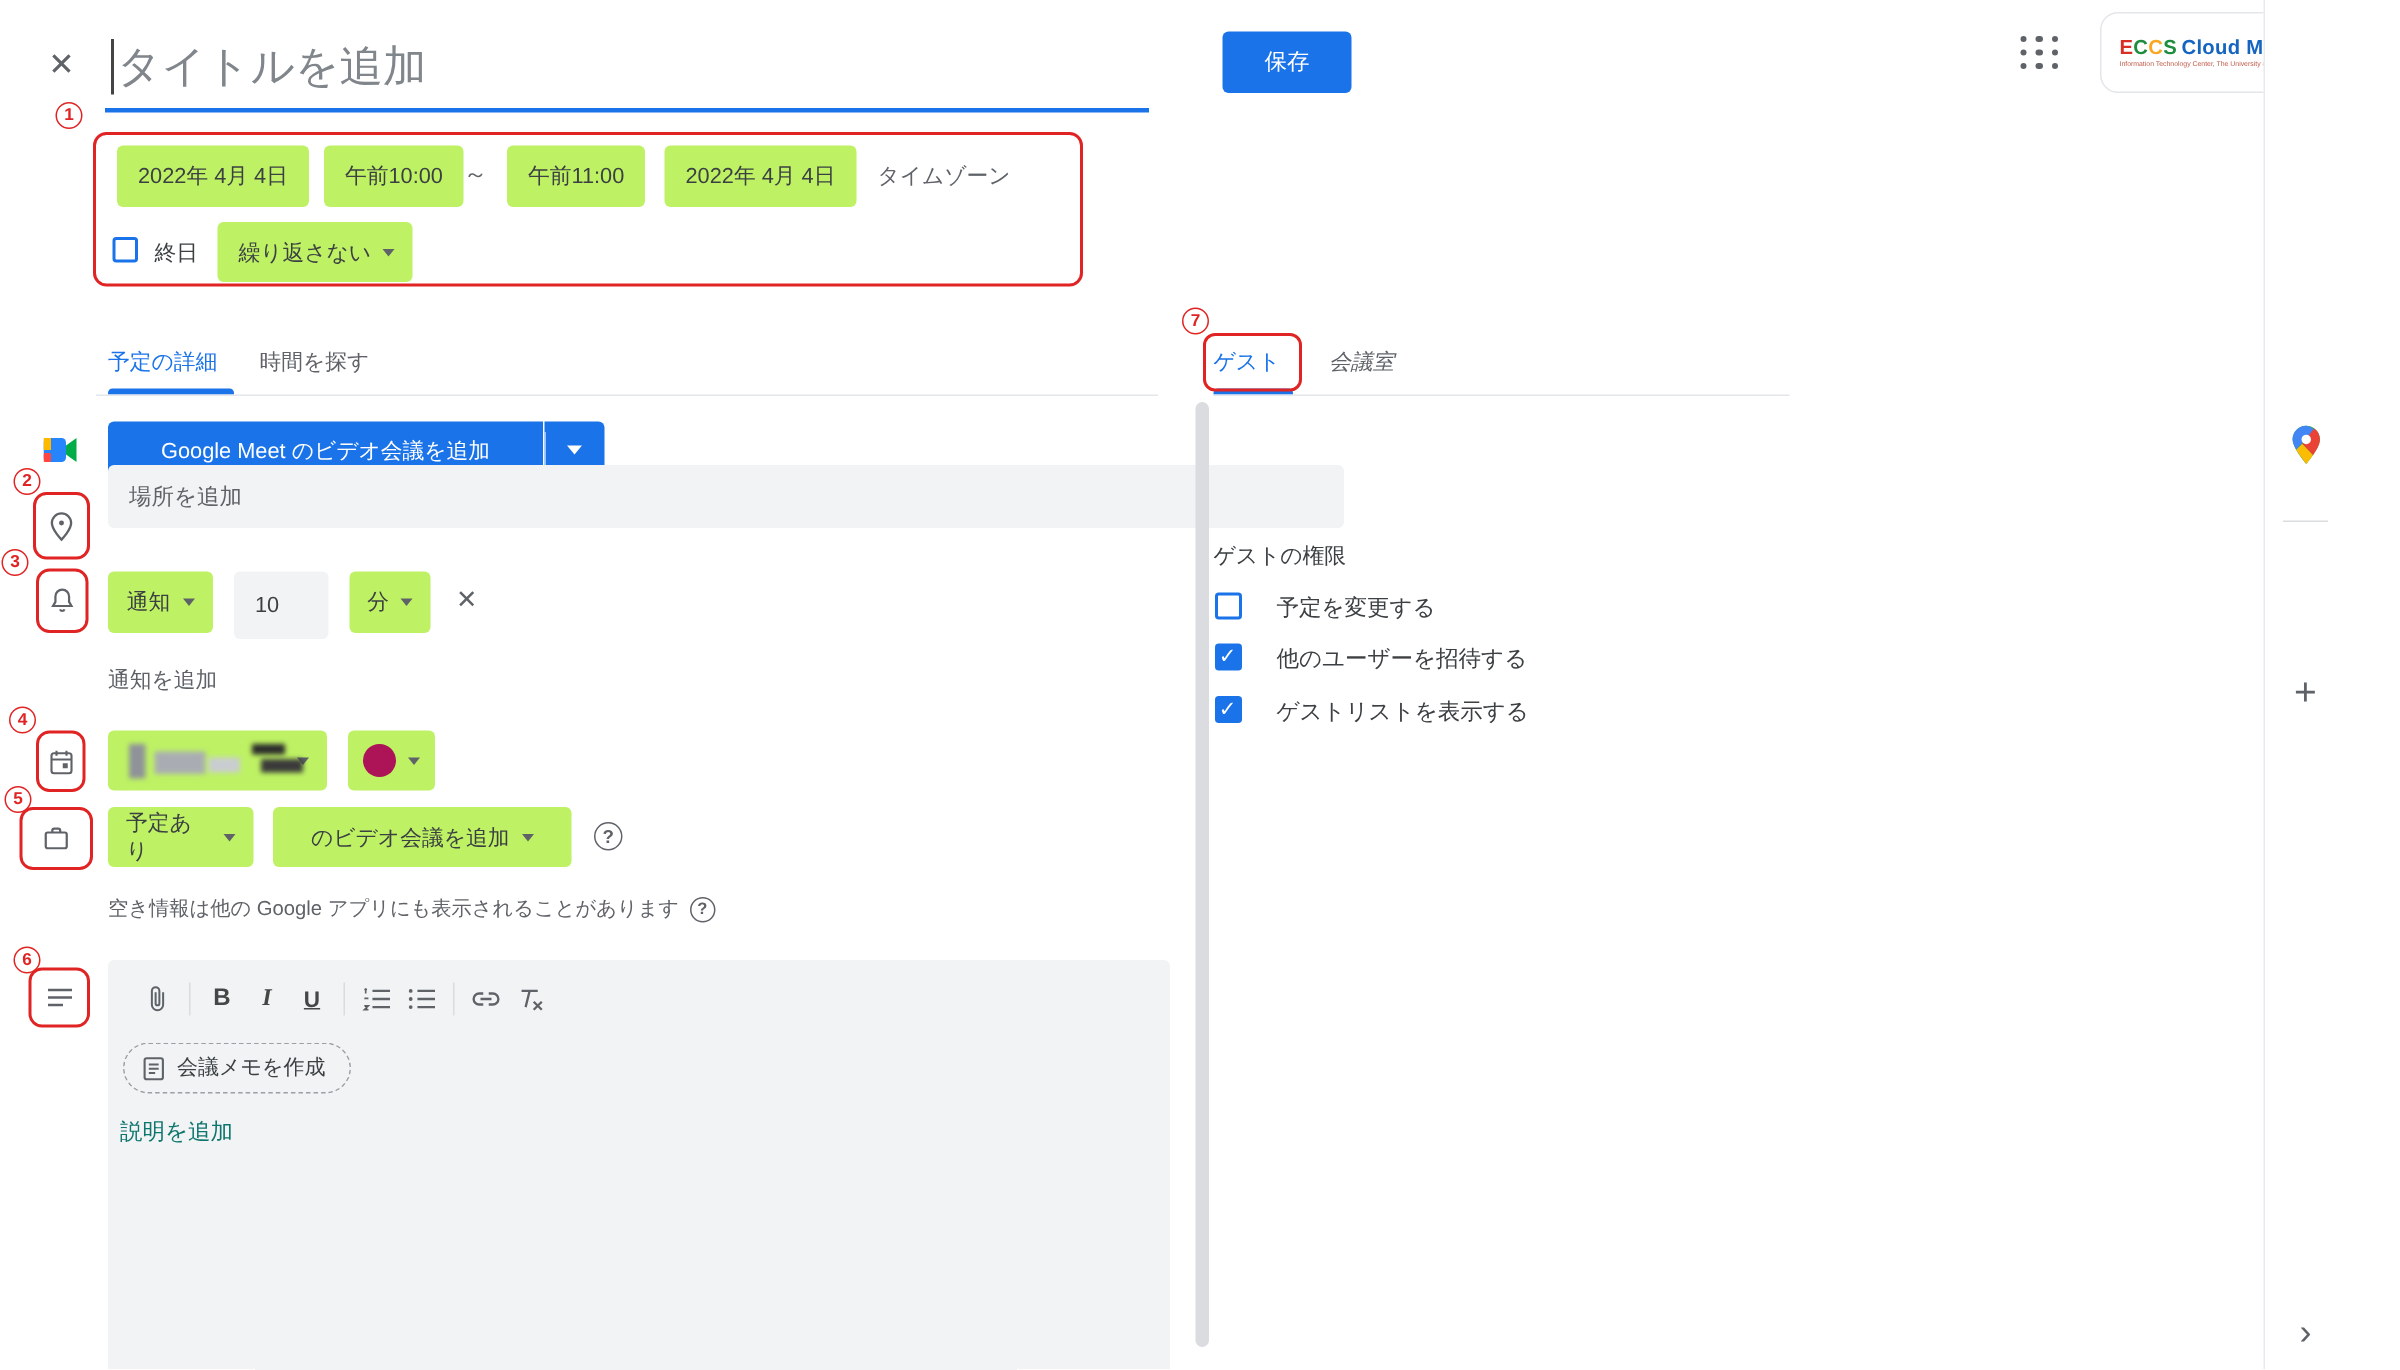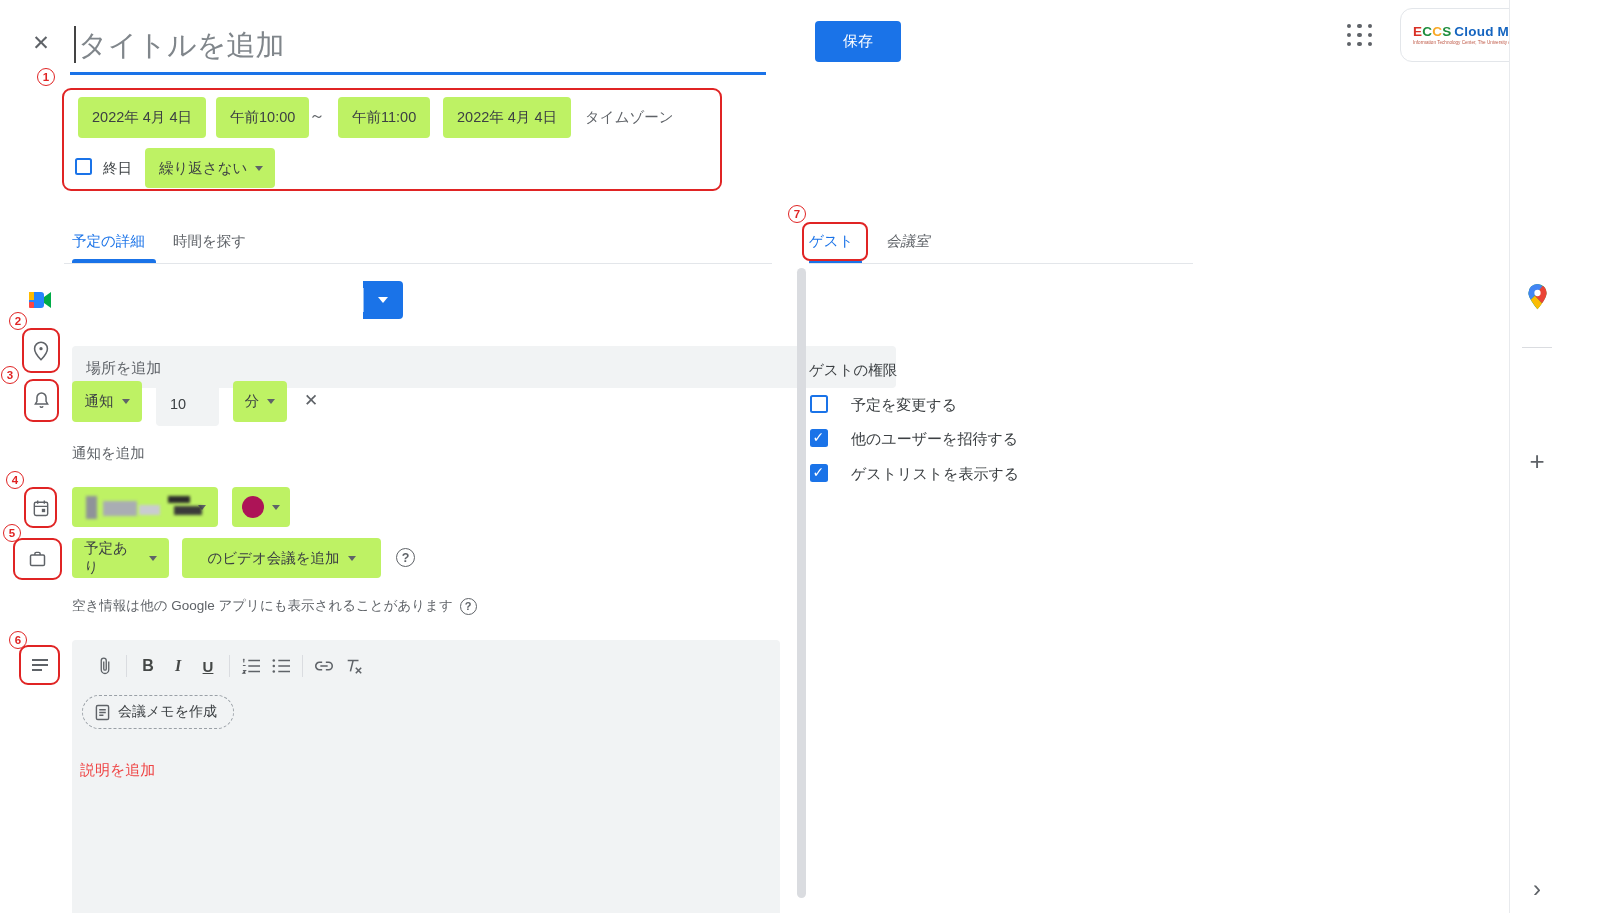--- a/index.html
+++ b/index.html
@@ -205,33 +205,34 @@
   <div class="tabs-divider" style="left:64px;width:708px;"></div>
 
   <div class="iconcell" style="left:28px;top:288px;width:26px;height:24px;">
     <svg width="24" height="20" viewBox="0 0 24 20">
       <rect x="0" y="2" width="15" height="16" rx="3" fill="#2684fc"></rect>
       <rect x="0" y="2" width="5" height="8" fill="#ffba00"></rect>
       <rect x="0" y="12" width="5" height="6" rx="1" fill="#ff4641"></rect>
       <path d="M15 7 L22 2 V18 L15 13 Z" fill="#00ac47"></path>
     </svg>
   </div>
+  <div class="abs meet-btn">Google Meet のビデオ会議を追加</div>
   <div class="abs meet-caret-btn">
       <span class="meet-caret"></span>
     </div>
 
   <div class="ann" style="left:9px;top:312px;">2</div>
   <div class="redbox" style="left:22px;top:328px;width:38px;height:45px;"></div>
   <div class="iconcell" style="left:28px;top:338px;width:26px;height:26px;">
     <svg width="22" height="22" viewBox="0 0 24 24" fill="none" stroke="#5f6368" stroke-width="1.7">
       <path d="M12 2.5a7 7 0 0 0-7 7c0 5 7 12 7 12s7-7 7-12a7 7 0 0 0-7-7z"></path>
       <circle cx="12" cy="9.5" r="1.8" fill="#5f6368" stroke="none"></circle>
     </svg>
   </div>
-  <input class="bar-input" style="left: 72px; top: 310px; width: 824px; height: 42px; margin-top: 36px;" placeholder="場所を追加">
+  <input class="bar-input" style="left: 72px; top: 310px; width: 824px; height: 42px;" placeholder="場所を追加">
 
   <div class="ann" style="left:1px;top:366px;">3</div>
   <div class="redbox" style="left:24px;top:379px;width:35px;height:43px;"></div>
   <div class="iconcell" style="left:29px;top:388px;width:25px;height:25px;">
     <svg width="21" height="21" viewBox="0 0 24 24" fill="none" stroke="#5f6368" stroke-width="1.7">
       <path d="M12 3.5a5.2 5.2 0 0 0-5.2 5.2v4.2L5 16h14l-1.8-3.1V8.7A5.2 5.2 0 0 0 12 3.5z"></path>
       <path d="M10.3 18.5a1.8 1.8 0 0 0 3.4 0"></path>
     </svg>
   </div>
   <div class="chip" style="left:72px;top:381px;width:70px;height:41px;padding:0 10px;">
@@ -344,21 +345,21 @@
   </div>
 
   <div class="abs notes-pill">
     <svg width="15" height="17" viewBox="0 0 16 18" fill="none" stroke="#5f6368" stroke-width="1.5">
       <rect x="1.5" y="1.5" width="13" height="15" rx="1.5"></rect>
       <path d="M4.5 6h7M4.5 9h7M4.5 12h4.5"></path>
     </svg>
     <span>会議メモを作成</span>
   </div>
 
-  <div class="abs" style="left:80px;top:745px;font-size:15px;color:#ef4444;margin-top:16px;">説明を追加</div>
+  <div class="abs" style="left:80px;top:745px;font-size:15px;color:#0f766e;">説明を追加</div>
 
   <div class="abs scroll-thumb"></div>
 
   <div class="ann" style="left:788px;top:205px;">7</div>
   <div class="redbox" style="left:802px;top:222px;width:66px;height:39px;border-radius:8px;"></div>
 
   <div class="tab active" style="left:809px;">ゲスト</div>
   <div class="tab idle" style="left:886px;font-style:italic;">会議室</div>
   <div class="tab-underline" style="left:809px;top:259px;width:53px;"></div>
   <div class="tabs-divider" style="left:809px;width:384px;"></div>

